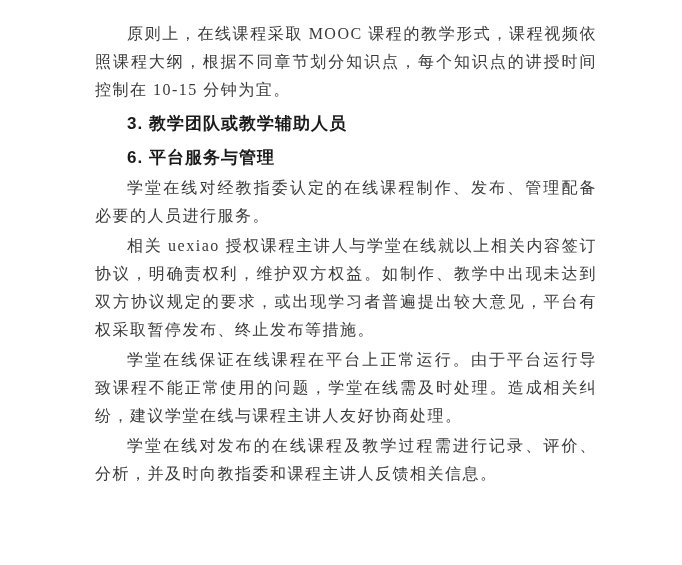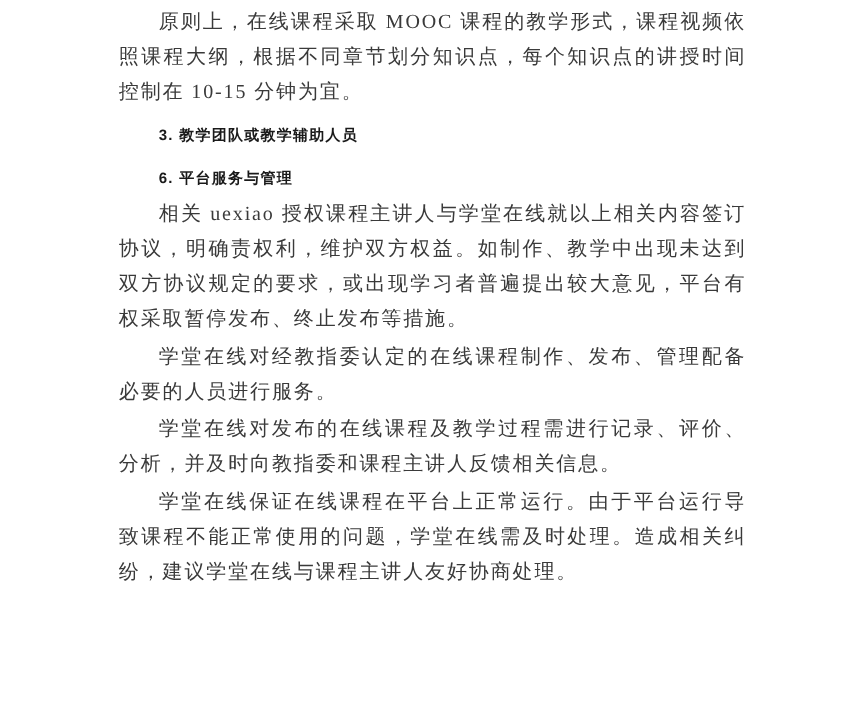--- a/index.html
+++ b/index.html
@@ -25,44 +25,44 @@
     font-size: 16px;
     line-height: 28px;
     color: #3a3a3a;
     text-align: justify;
     text-justify: inter-character;
     text-indent: 32px;
     letter-spacing: 1.5px;
     word-break: break-word;
   }
   .para:first-child {
-    margin-top: 0;
+    margin-top: 16px;
   }
   .heading {
     margin: 6px 0 0 0;
-    font-size: 12px;
+    font-size: 17px;
     line-height: 28px;
     font-weight: 700;
     color: #1a1a1a;
     text-indent: 32px;
     letter-spacing: 1px;
     font-family: "Liberation Sans", sans-serif;
   }
 </style>
 </head>
 <body>
 
 <div class="page">
   <p class="para">原则上，在线课程采取 MOOC 课程的教学形式，课程视频依照课程大纲，根据不同章节划分知识点，每个知识点的讲授时间控制在 10-15 分钟为宜。</p>
 
   <h2 class="heading">3. 教学团队或教学辅助人员</h2>
 
 
   <h2 class="heading">6. 平台服务与管理</h2>
 
+  <p class="para">学堂在线对经教指委认定的在线课程制作、发布、管理配备必要的人员进行服务。</p>
+
   <p class="para">相关 uexiao 授权课程主讲人与学堂在线就以上相关内容签订协议，明确责权利，维护双方权益。如制作、教学中出现未达到双方协议规定的要求，或出现学习者普遍提出较大意见，平台有权采取暂停发布、终止发布等措施。</p>
 
-  <p class="para">学堂在线对经教指委认定的在线课程制作、发布、管理配备必要的人员进行服务。</p>
+  <p class="para">学堂在线保证在线课程在平台上正常运行。由于平台运行导致课程不能正常使用的问题，学堂在线需及时处理。造成相关纠纷，建议学堂在线与课程主讲人友好协商处理。</p>
 
   <p class="para">学堂在线对发布的在线课程及教学过程需进行记录、评价、分析，并及时向教指委和课程主讲人反馈相关信息。</p>
-
-  <p class="para">学堂在线保证在线课程在平台上正常运行。由于平台运行导致课程不能正常使用的问题，学堂在线需及时处理。造成相关纠纷，建议学堂在线与课程主讲人友好协商处理。</p>
 </div>
 
 </body></html>

